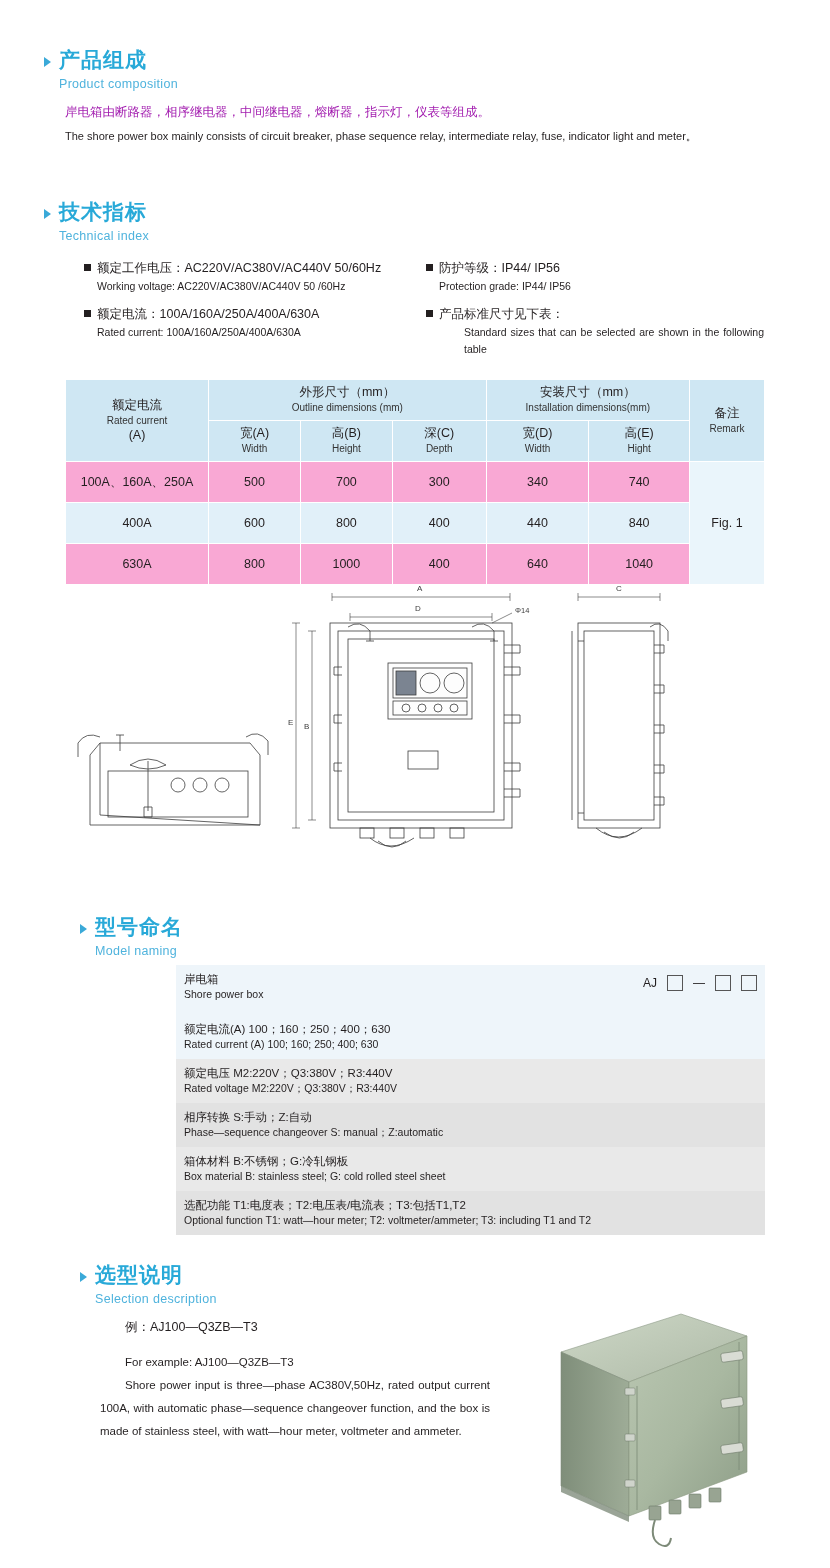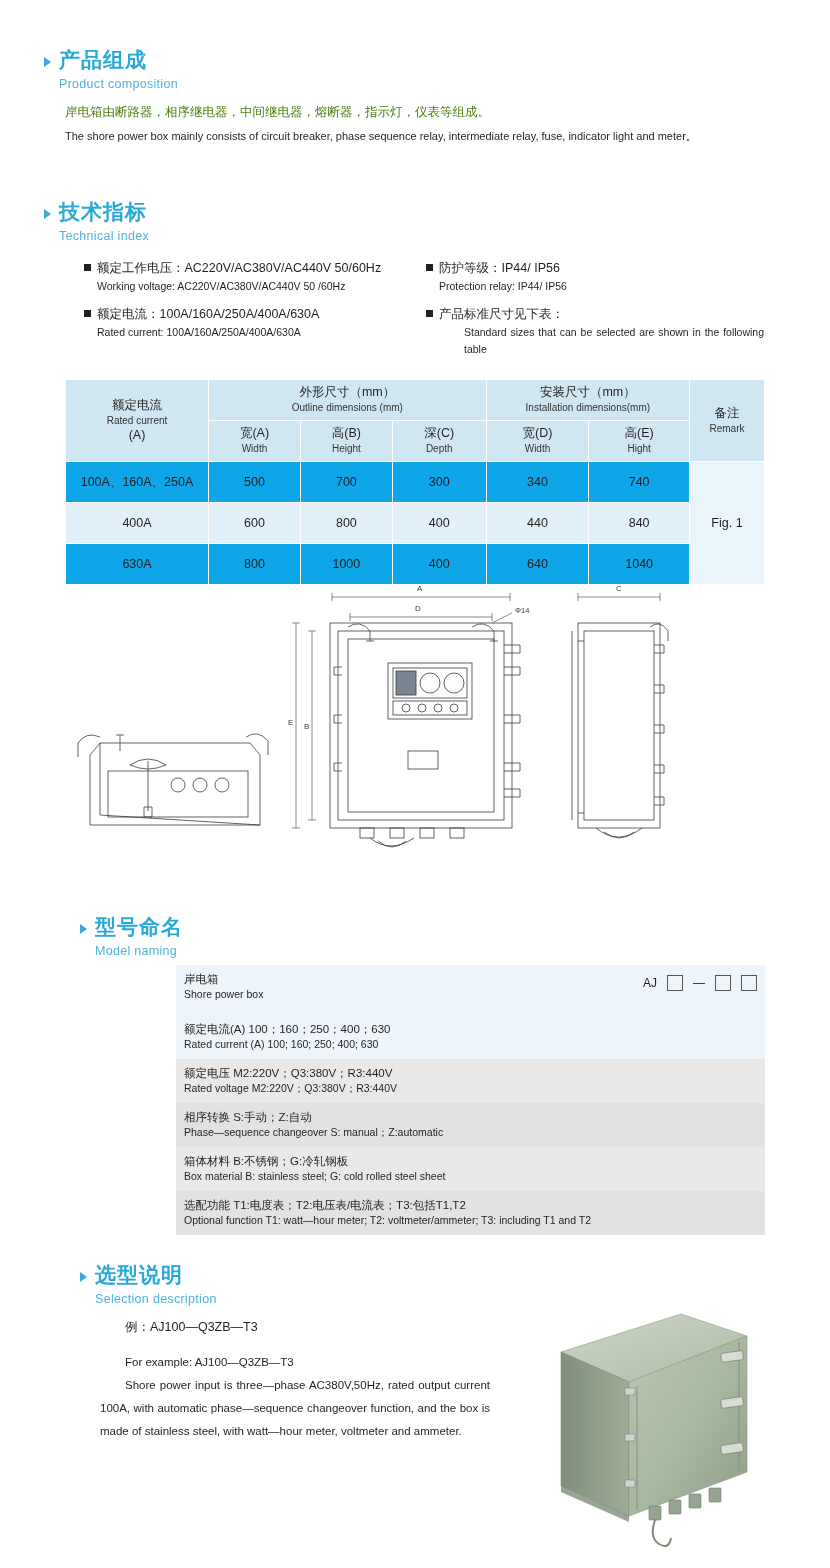--- a/index.html
+++ b/index.html
@@ -51,21 +51,21 @@
     line-height: 18px;
     margin-top: 3px;
     letter-spacing: .3px;
   }
 
   
   .p-cn {
     position: absolute;
     font-size: 12.5px;
     line-height: 18px;
-    color: #4d7c0f;
+    color: #a21caf;
   }
   .p-en {
     position: absolute;
     font-size: 11px;
     line-height: 17px;
     color: #231f20;
   }
 
   
   .bullet-row { position: absolute; }
@@ -98,21 +98,21 @@
   .spec-table thead th {
     background: #cfe7f3;
     padding: 5px 2px;
     font-weight: normal;
     line-height: 15px;
   }
   .spec-table thead th.grp { padding: 6px 2px; }
   .th-cn { font-size: 12.5px; display: block; }
   .th-en { font-size: 10px; display: block; color: #333; }
   .spec-table tbody td {
-    background: #0ea5e9;
+    background: #f9a8d4;
     padding: 10px 2px;
     font-size: 12.5px;
     height: 20px;
   }
   .spec-table tbody tr:nth-child(even) td { background: #e1f0f9; }
   .remark-cell { background: #eaf5fb !important; }
 
   
   .drawing {
     position: absolute;
@@ -203,21 +203,21 @@
     <div class="b-en indent">Working voltage: AC220V/AC380V/AC440V 50 /60Hz</div>
   </div>
 
   <div class="bullet-row" style="left:84px; top:305px; width:330px;">
     <div class="b-cn"><span class="bsq"></span><span>额定电流：100A/160A/250A/400A/630A</span></div>
     <div class="b-en indent">Rated current: 100A/160A/250A/400A/630A</div>
   </div>
 
   <div class="bullet-row" style="left:426px; top:259px; width:330px;">
     <div class="b-cn"><span class="bsq"></span><span>防护等级：IP44/ IP56</span></div>
-    <div class="b-en indent">Protection relay: IP44/ IP56</div>
+    <div class="b-en indent">Protection grade: IP44/ IP56</div>
   </div>
 
   <div class="bullet-row" style="left:426px; top:305px; width:338px;">
     <div class="b-cn"><span class="bsq"></span><span>产品标准尺寸见下表：</span></div>
     <div class="b-en indent just" style="padding-left:38px;">Standard  sizes  that  can  be  selected  are  shown  in  the  following table</div>
   </div>
 
   <table class="spec-table">
     <thead>
       <tr>

